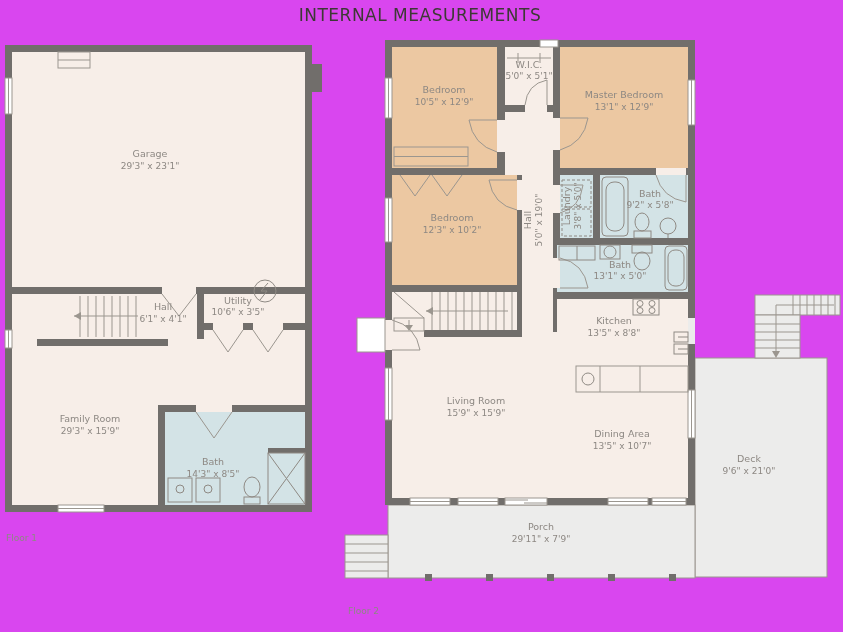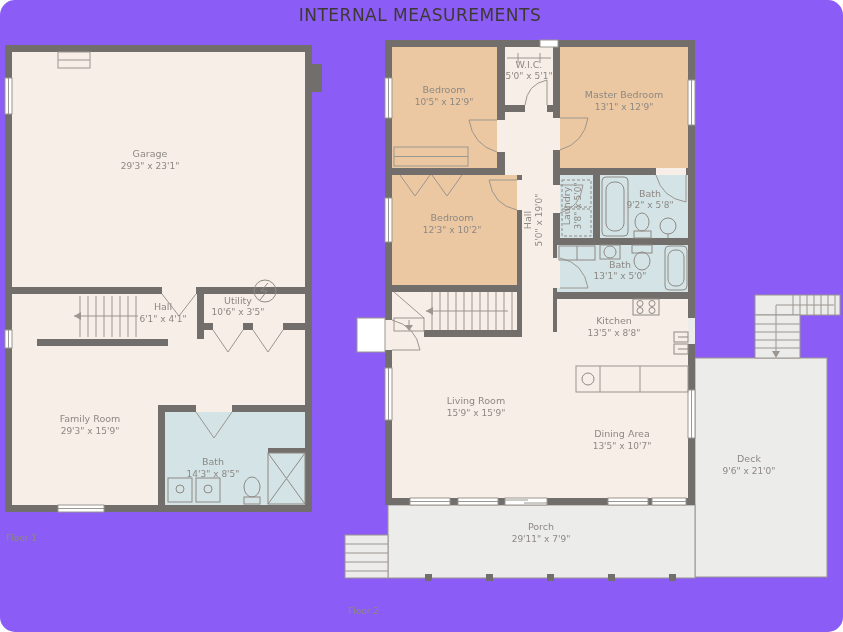--- a/index.html
+++ b/index.html
@@ -1,17 +1,17 @@
 <!DOCTYPE html>
 <html><head>
 <meta charset="utf-8">
 <style>
   html,body{margin:0;padding:0;background:#fff;}
-  .canvas{position:relative;width:843px;height:632px;background:#8b5cf6;overflow:hidden;
-          font-family:"DejaVu Sans","Liberation Sans",sans-serif;border-radius:15px;}
+  .canvas{position:relative;width:843px;height:632px;background:#d946ef;overflow:hidden;
+          font-family:"DejaVu Sans","Liberation Sans",sans-serif;}
   svg{position:absolute;left:0;top:0;}
   .room-name{font-size:9.5px;fill:#8d8883;}
   .room-dims{font-size:9px;fill:#8d8883;}
   .floor-label{font-size:9px;fill:#8d8883;}
   .title{font-size:17px;fill:#3d3935;letter-spacing:.5px;}
   .thin{stroke:#9b968f;stroke-width:1;fill:none;}
   .fixture{stroke:#8f8a84;stroke-width:1;fill:none;}
   .winline{stroke:#9b968f;stroke-width:1;}
 </style>
 </head>

